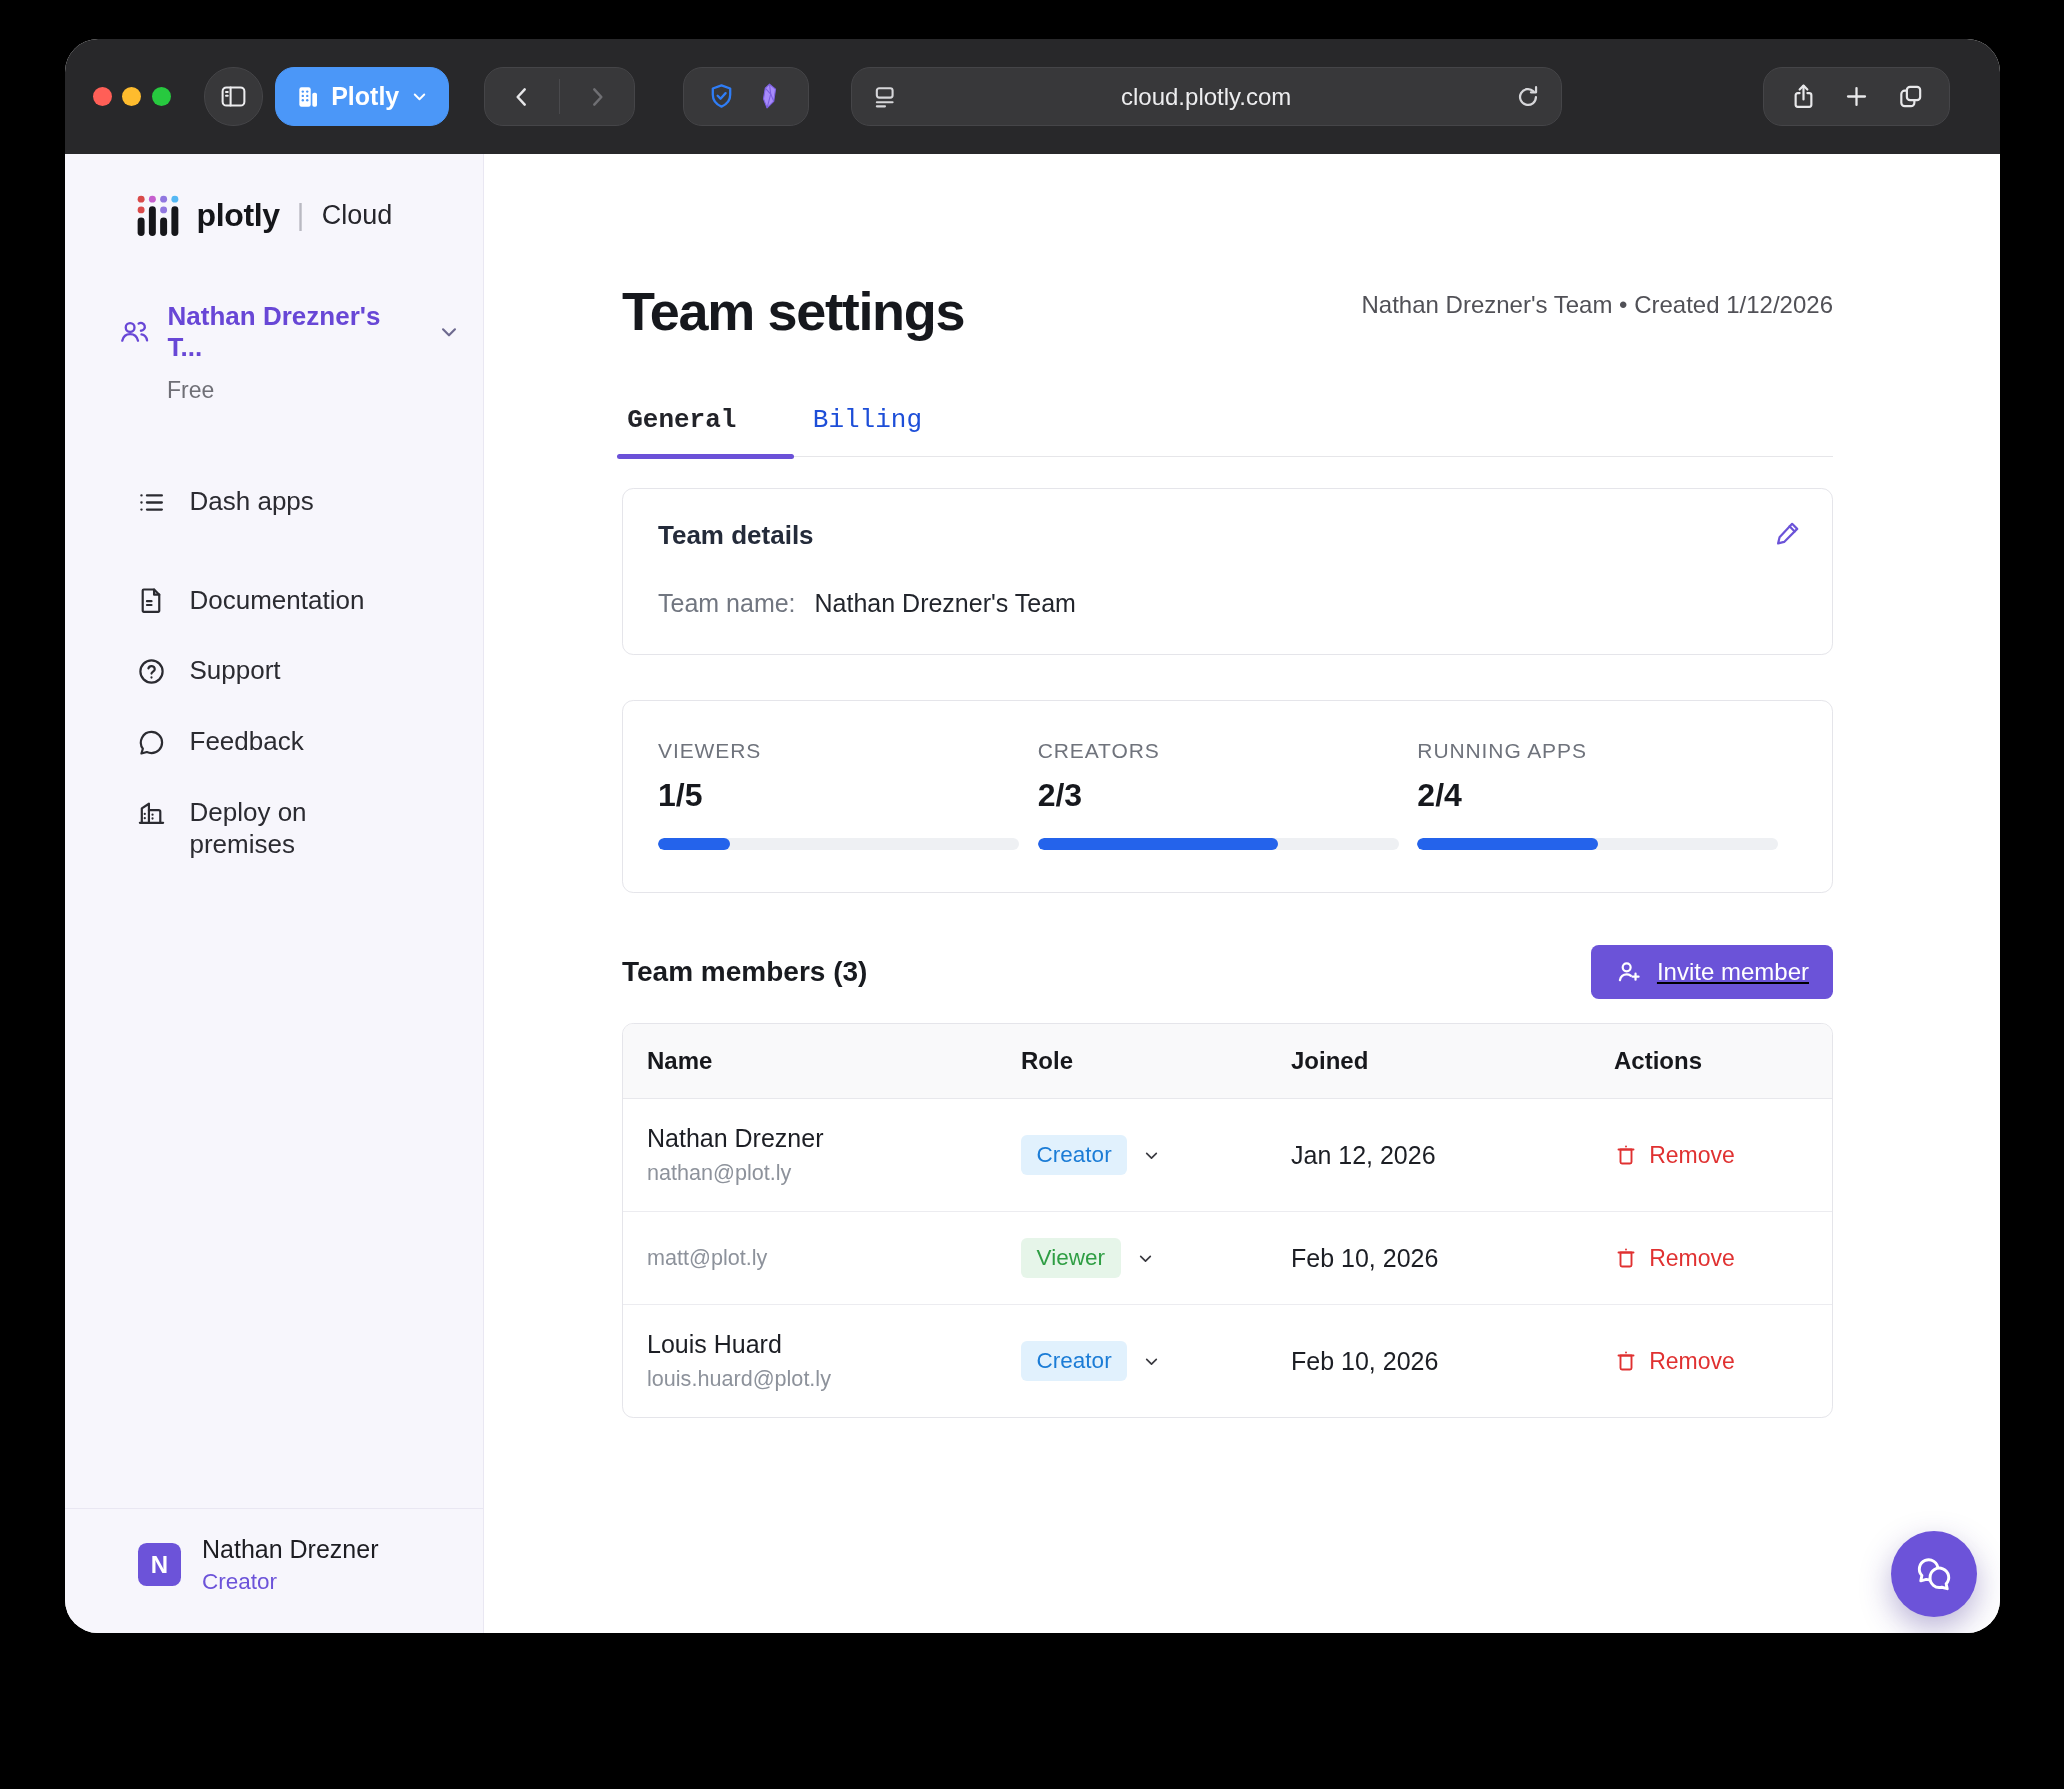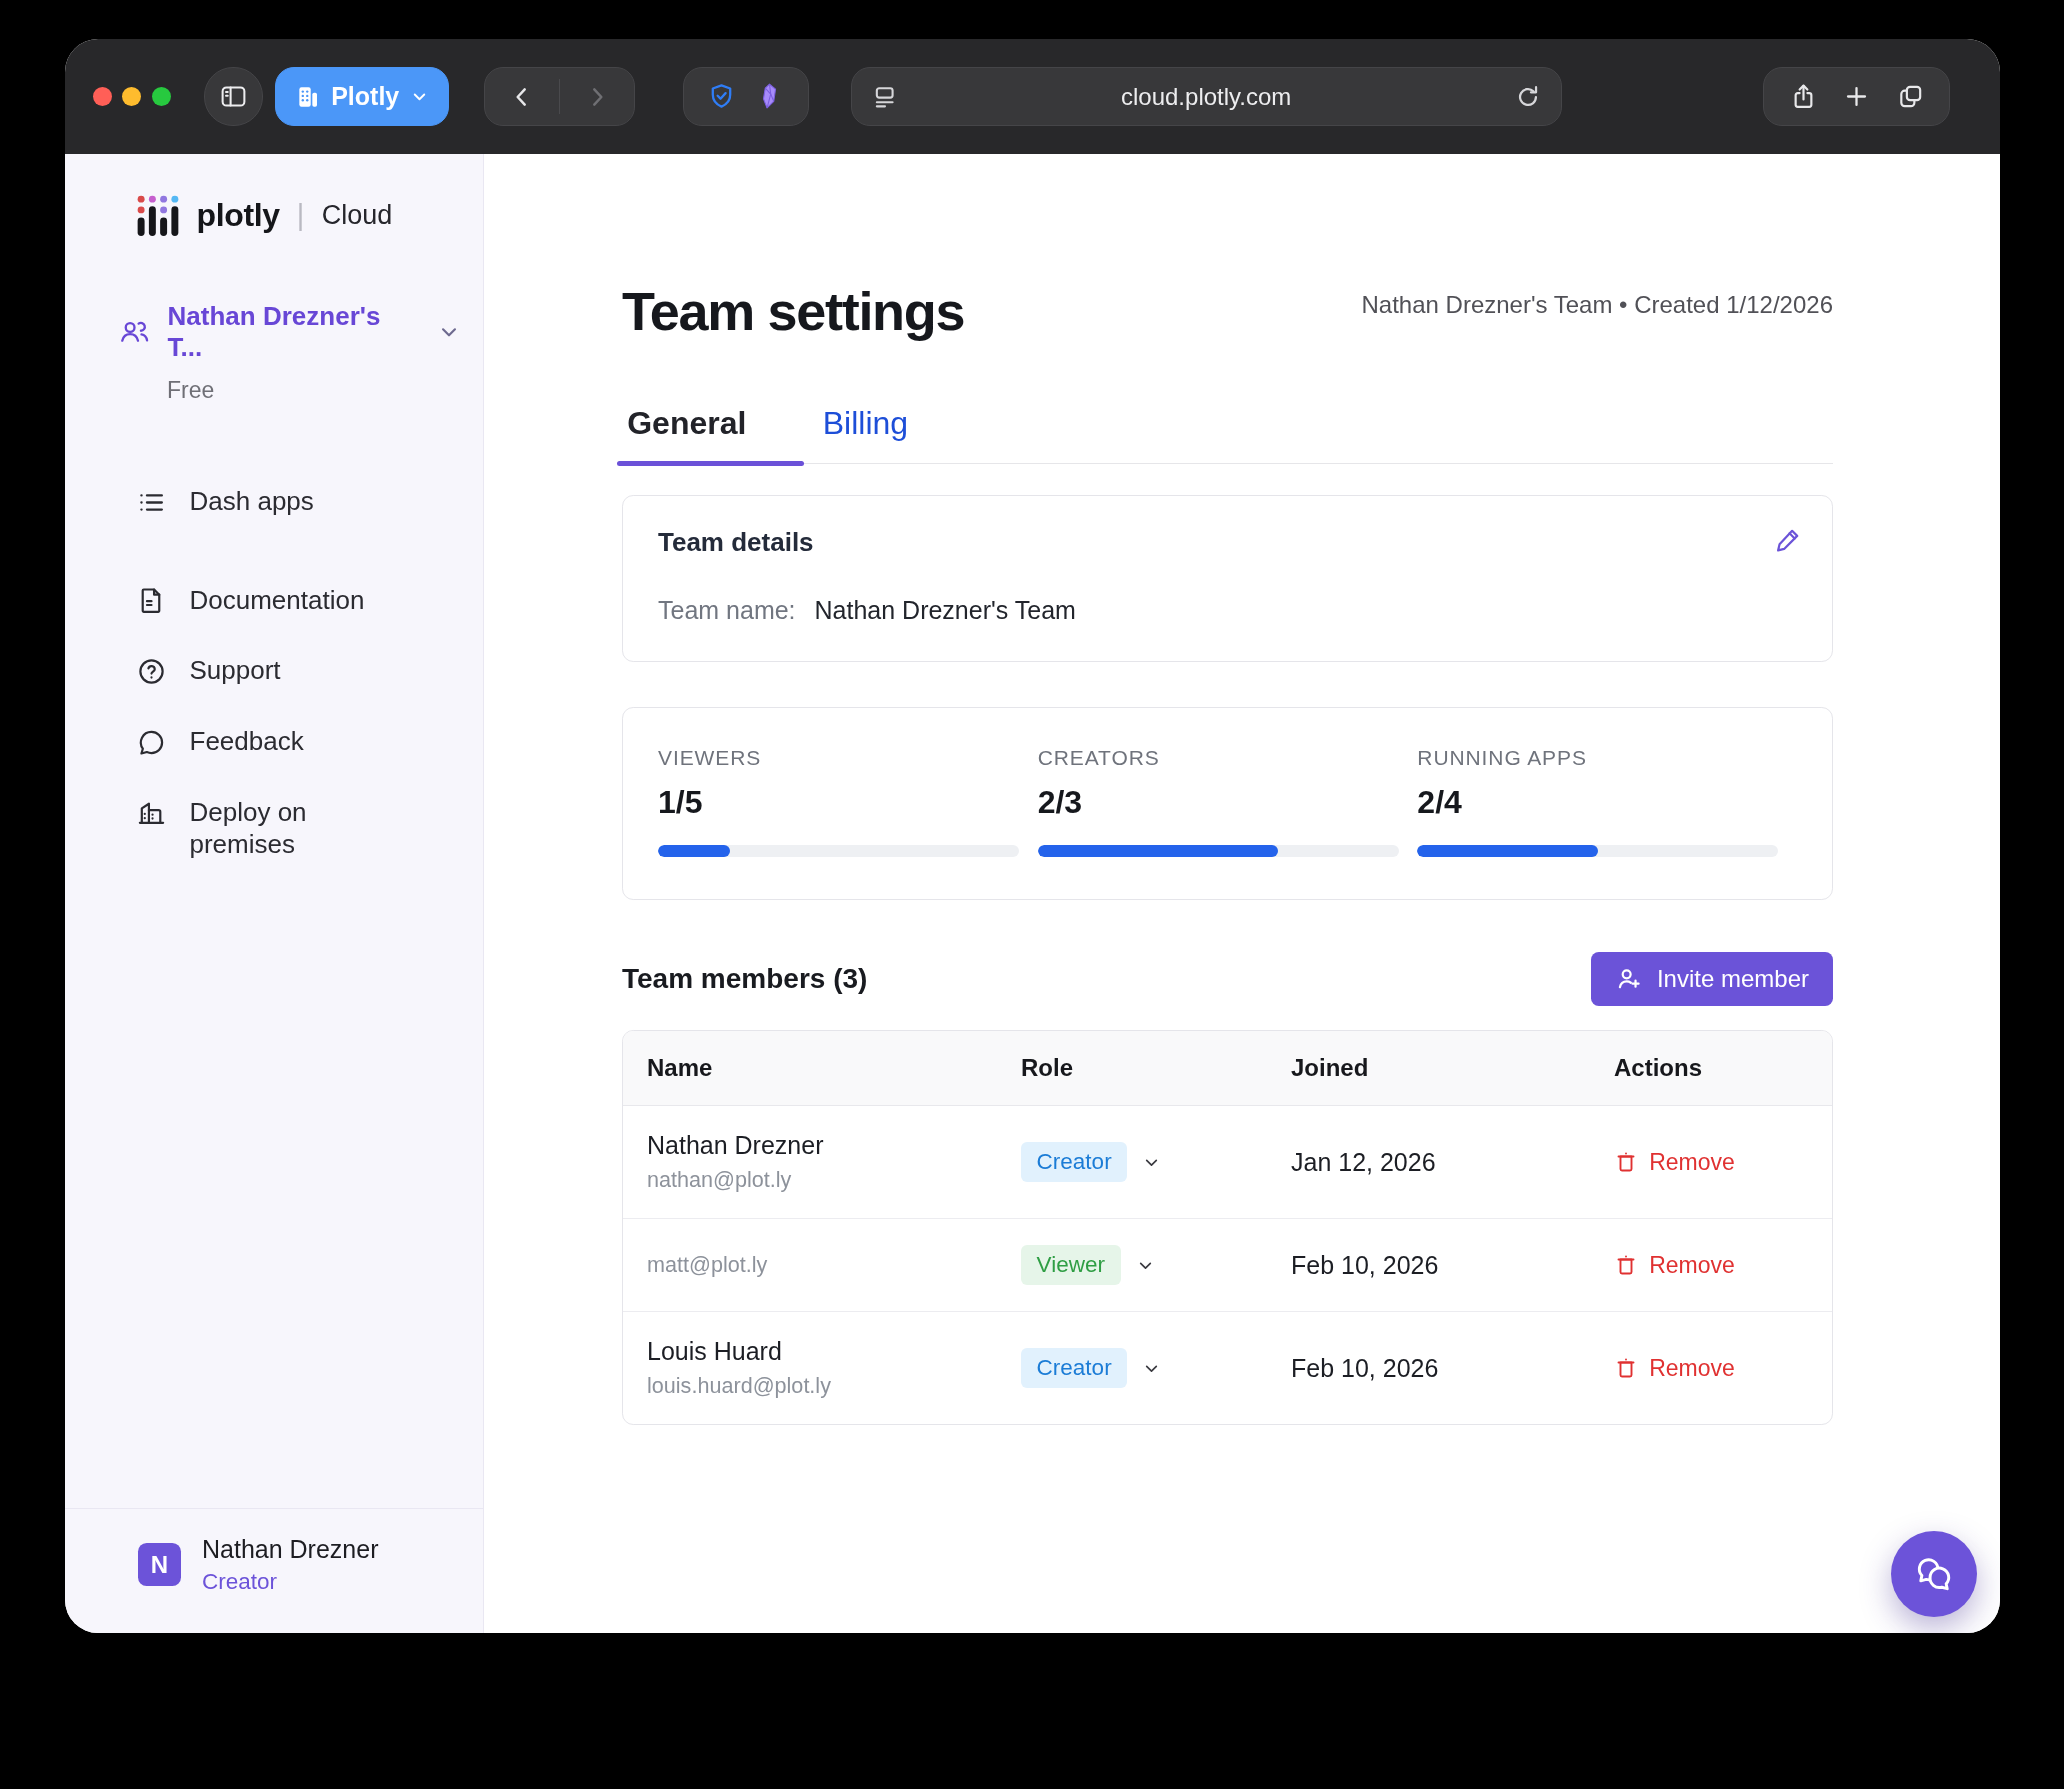--- a/index.html
+++ b/index.html
@@ -54,42 +54,42 @@
           display:flex;align-items:center;justify-content:center;font-size:24px;font-weight:600;}
   .footer-name{font-size:25px;color:#1d1d22;}
   .footer-role{font-size:22.5px;color:#6c53d9;margin-top:5.2px;}
 
   
   .main{flex:1;background:#fff;padding:0 167px 12px 138px;position:relative;overflow:hidden;}
   .page-header{margin-top:130px;display:flex;justify-content:space-between;align-items:flex-end;}
   .page-title{font-size:54px;font-weight:800;color:#16181d;letter-spacing:-1.3px;line-height:1;}
   .page-meta{font-size:24px;color:#515157;margin-bottom:19px;}
   .tabs{margin-top:67px;display:flex;gap:66px;border-bottom:1.7px solid #e6e6e9;}
-  .tab{font-size:32px;padding:0 5.2px 21px 5.2px;cursor:pointer;position:relative;}
+  .tab{font-size:26px;padding:0 5.2px 21px 5.2px;cursor:pointer;position:relative;font-family:Liberation Mono, monospace;}
   .tab.active{color:#222329;font-weight:600;}
   .tab.inactive{color:#1d4ed8;}
   .tab.active::after{content:"";position:absolute;left:-5.2px;right:-52px;bottom:-2.6px;height:4.3px;
                      background:#6b51d8;border-radius:2.6px;}
   .card{border:1.7px solid #e5e5ea;border-radius:11.2px;box-sizing:border-box;}
   .details-card{margin-top:31px;padding:31px 35px 36px 35px;position:relative;}
   .details-heading{font-size:26px;font-weight:600;color:#242b3a;}
   .details-row{margin-top:38px;font-size:25px;}
   .details-label{color:#717680;}
   .details-value{color:#22252c;font-weight:500;margin-left:12px;}
   .edit-btn{position:absolute;top:29px;right:29px;cursor:pointer;}
   .stats-card{margin-top:45px;padding:38px 35px 42px 35px;display:grid;
               grid-template-columns:1fr 1fr 1fr;}
   .stat-label{font-size:21px;color:#6f737c;letter-spacing:0.9px;}
   .stat-value{font-size:32px;font-weight:700;color:#16181d;margin-top:14px;}
   .progress{margin-top:24px;width:361px;height:12px;border-radius:6px;background:#eef0f3;overflow:hidden;}
   .progress-fill{height:100%;border-radius:6px;background:#2463eb;}
   .members-row{margin-top:52px;display:flex;justify-content:space-between;align-items:center;}
   .members-heading{font-size:28px;font-weight:600;color:#191b20;}
   .invite-btn{height:54px;padding:0 24px;border-radius:7.8px;background:#6b53d8;border:none;
-              display:flex;align-items:center;gap:14px;cursor:pointer;}
+              display:flex;align-items:center;gap:14px;cursor:pointer;text-decoration:underline;}
   .invite-label{color:#fff;font-size:24px;font-weight:500;}
   .table-card{margin-top:24px;overflow:hidden;}
   .trow{display:grid;grid-template-columns:374px 270px 323px 1fr;align-items:center;padding:0 24px;}
   .thead{height:74px;background:#f9f9fa;border-bottom:1.7px solid #e8e8ec;}
   .th{font-size:24px;font-weight:700;color:#17181c;}
   .tbody-row{border-bottom:1.7px solid #ececf0;}
   .tbody-row:last-child{border-bottom:none;}
   .row-tall{height:112px;}
   .row-short{height:92px;}
   .cell-name{display:flex;flex-direction:column;justify-content:center;gap:7.8px;}

